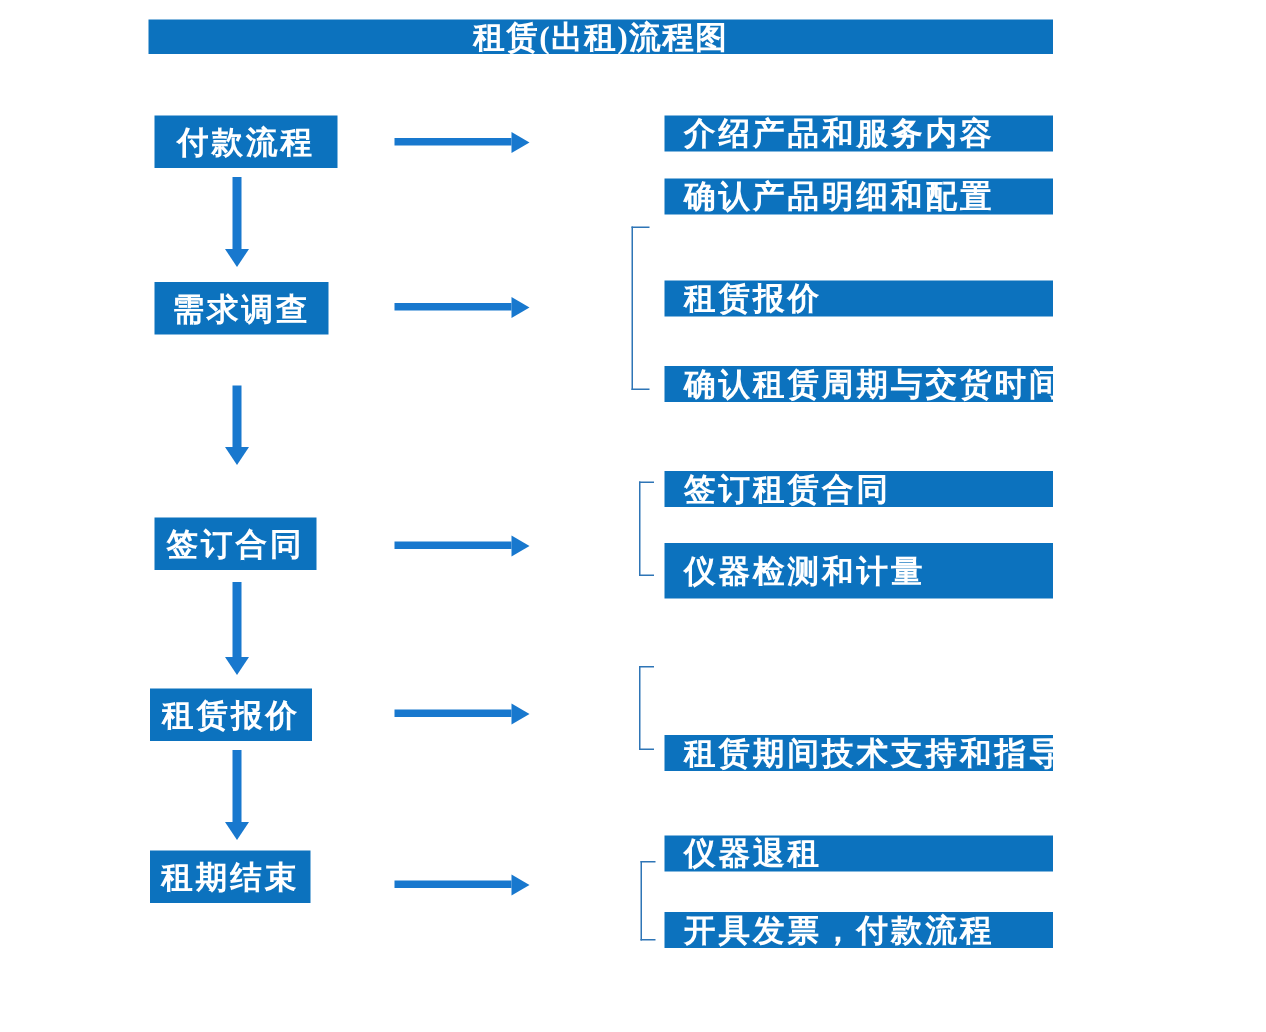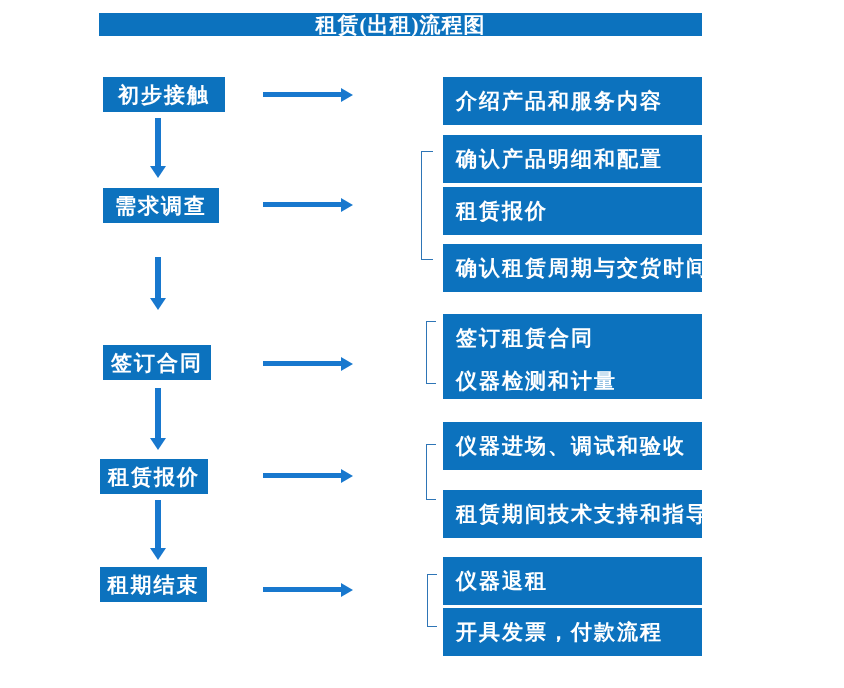--- a/index.html
+++ b/index.html
@@ -28,23 +28,23 @@
     display:flex;align-items:center;
     white-space:nowrap;
   }
   .step{justify-content:center;height:35px;}
   .s1{left:103px;top:77px;width:122px;}
   .s2{left:103px;top:188px;width:116px;}
   .s3{left:103px;top:345px;width:108px;}
   .s4{left:100px;top:459px;width:108px;}
   .s5{left:100px;top:567px;width:107px;}
 
-  .detail{left:443px;width:259px;height:48px;padding-left:13px;box-sizing:border-box;justify-content:flex-start;}
+  .detail{left:443px;width:259px;height:24px;padding-left:13px;box-sizing:border-box;justify-content:flex-start;}
   .d1{top:77px;}
-  .d2{top:135px;}
+  .d2{top:119px;}
   .d3{top:187px;}
   .d4{top:244px;}
   .d5{top:314px;}
   .d6{top:362px;height:37px;}
   .d7{top:422px;}
   .d8{top:490px;}
   .d9{top:557px;}
   .d10{top:608px;}
 
   .harrow{
@@ -82,33 +82,32 @@
   .b3{left:426px;top:444px;width:9px;height:54px;}
   .b4{left:427px;top:574px;width:9px;height:51px;}
 </style>
 </head>
 <body>
 
 <div class="canvas">
 
   <div class="title-bar">租赁(出租)流程图</div>
 
-  <div class="box step s1">初步接触</div>
+  <div class="box step s1">付款流程</div>
   <div class="box step s2">需求调查</div>
   <div class="box step s3">签订合同</div>
   <div class="box step s4">租赁报价</div>
   <div class="box step s5">租期结束</div>
 
   <div class="box detail d1">介绍产品和服务内容</div>
   <div class="box detail d2">确认产品明细和配置</div>
   <div class="box detail d3">租赁报价</div>
   <div class="box detail d4">确认租赁周期与交货时间</div>
   <div class="box detail d5">签订租赁合同</div>
   <div class="box detail d6">仪器检测和计量</div>
-  <div class="box detail d7">仪器进场、调试和验收</div>
   <div class="box detail d8">租赁期间技术支持和指导</div>
   <div class="box detail d9">仪器退租</div>
   <div class="box detail d10">开具发票，付款流程</div>
 
   <div class="harrow a1"></div>
   <div class="harrow a2"></div>
   <div class="harrow a3"></div>
   <div class="harrow a4"></div>
   <div class="harrow a5"></div>
 

